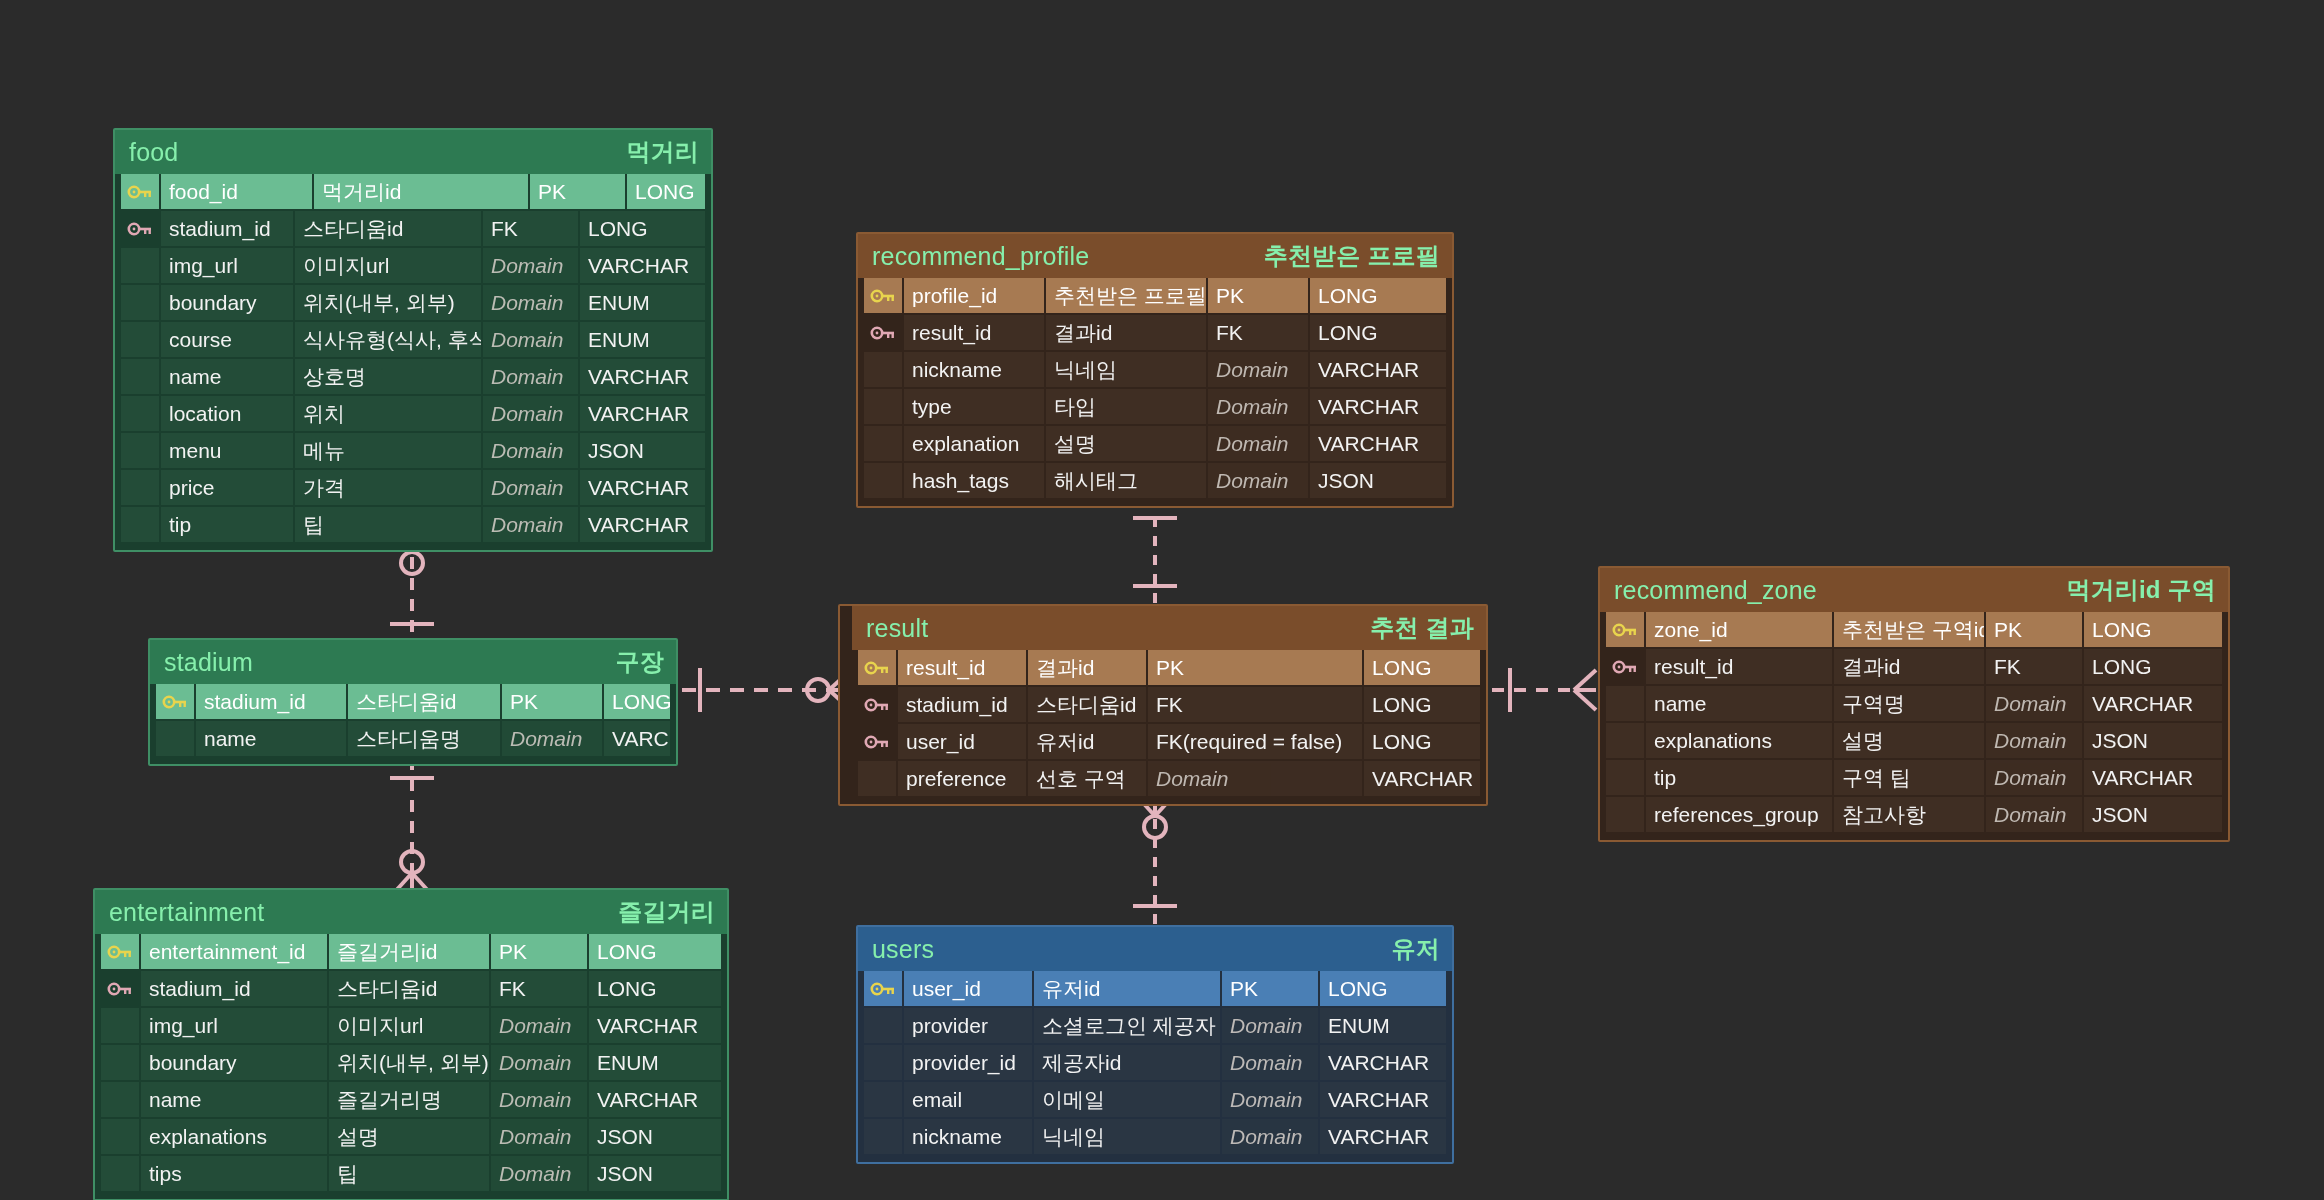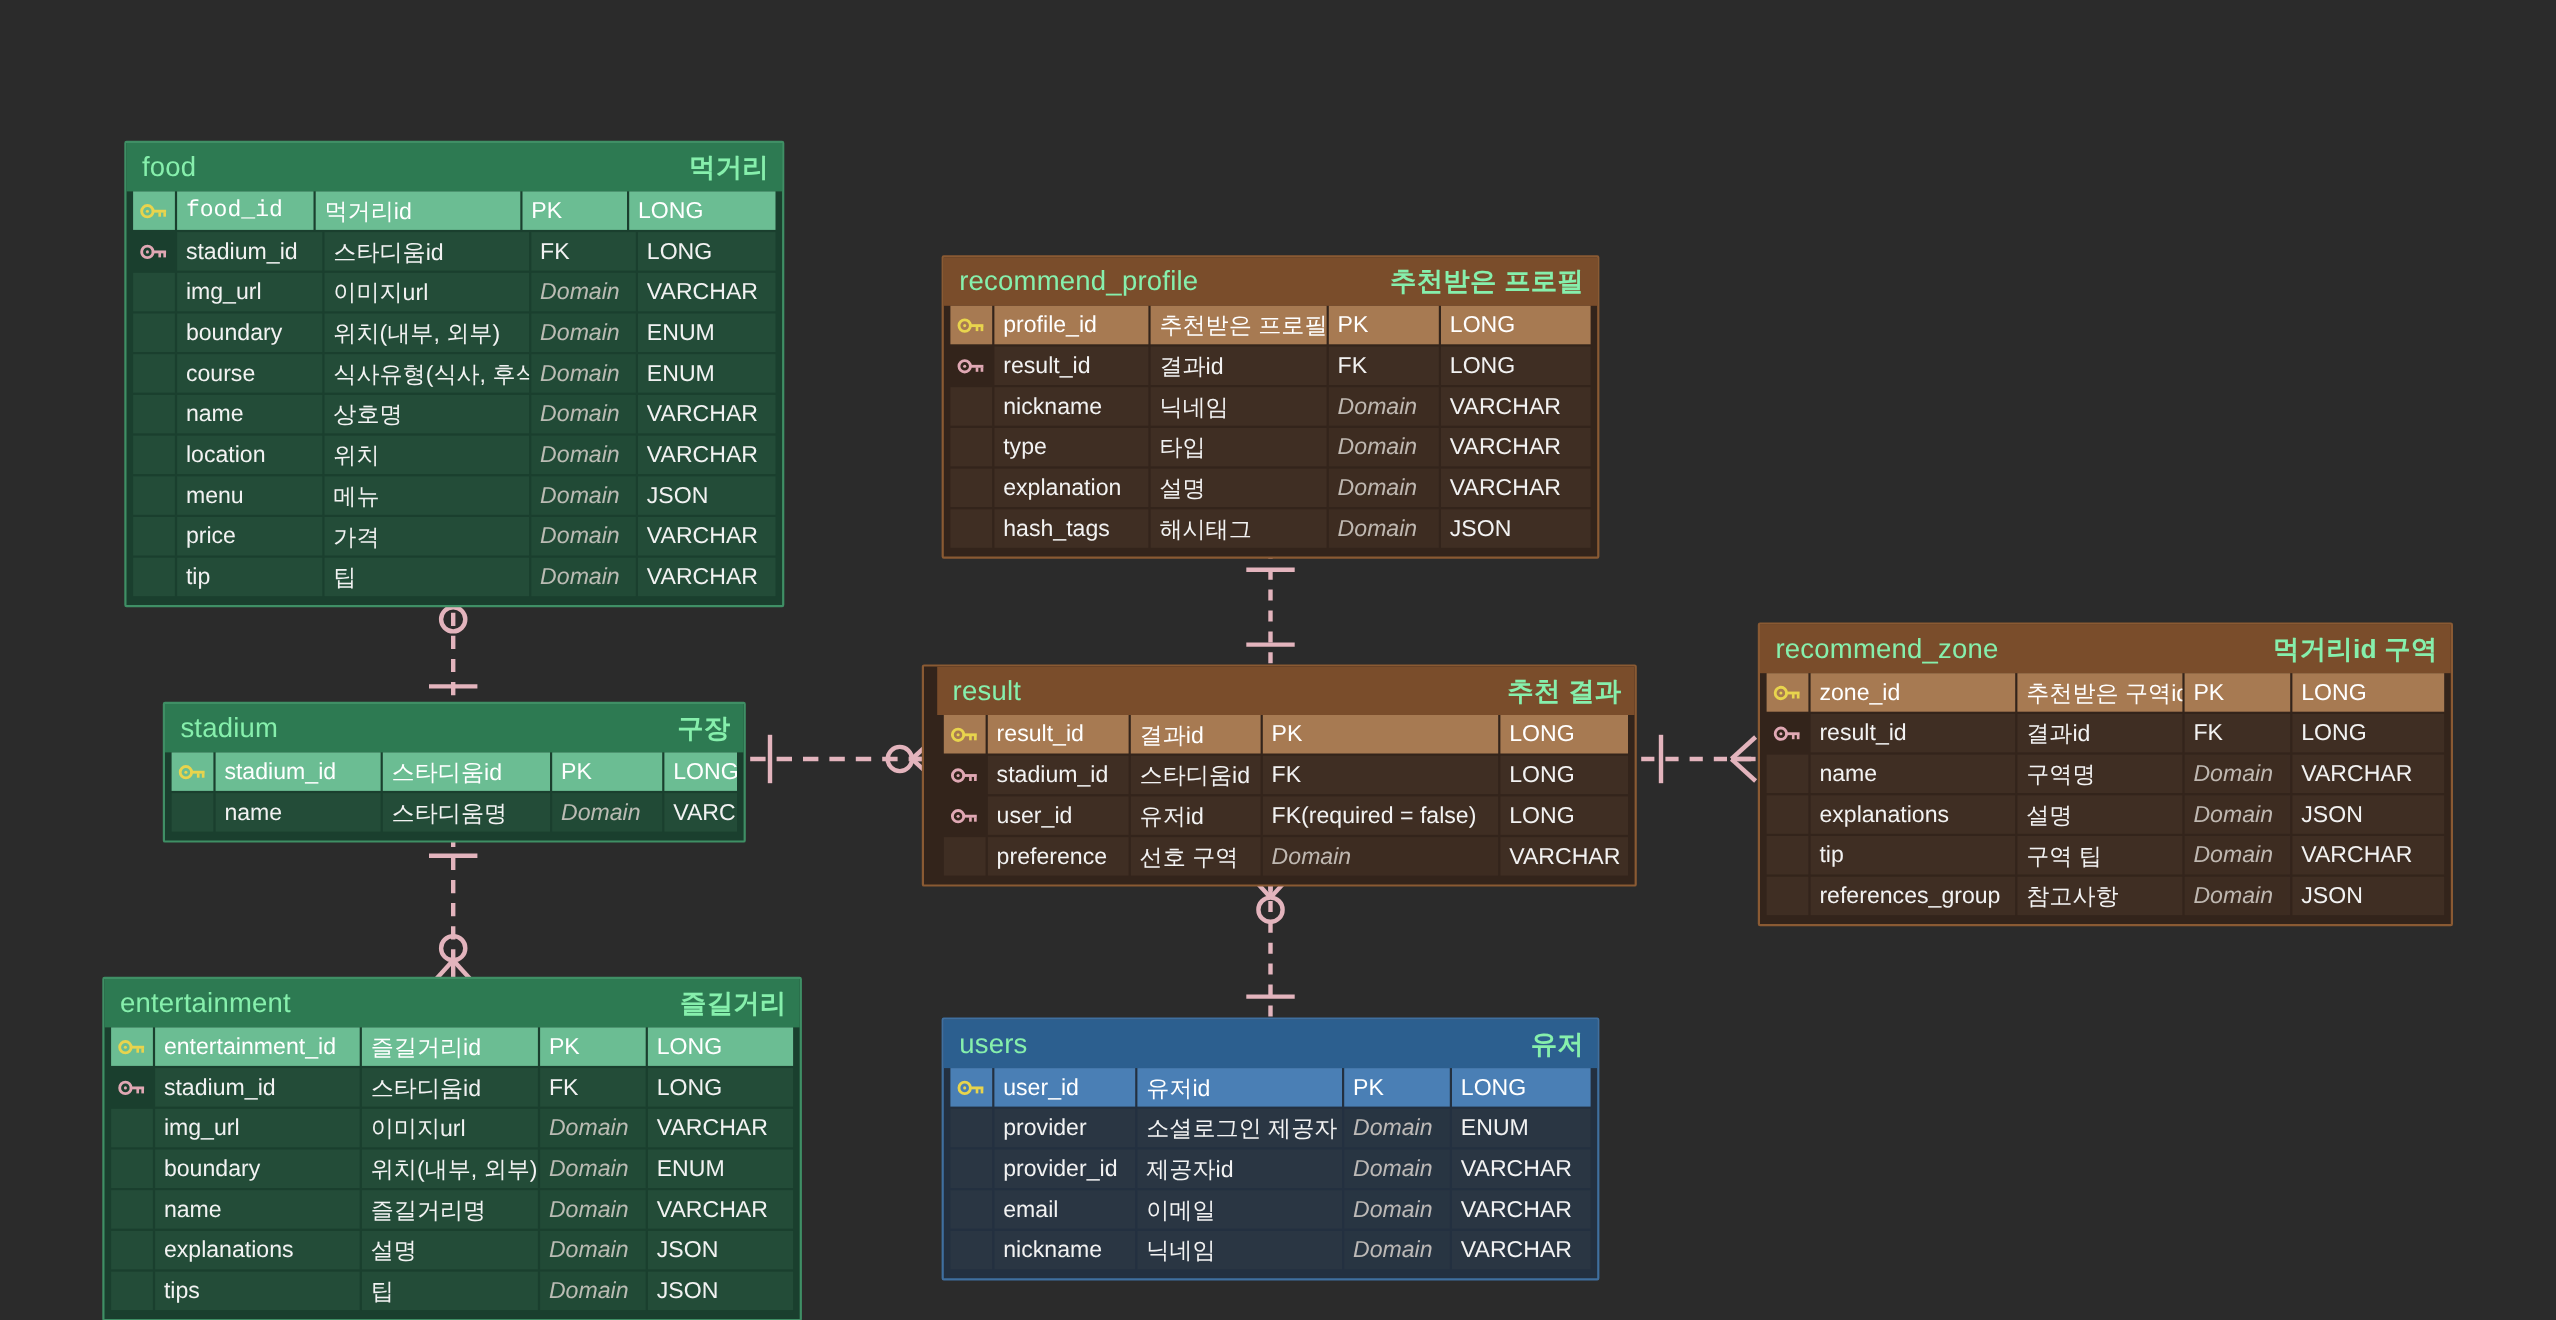--- a/index.html
+++ b/index.html
@@ -172,22 +172,22 @@
         <div class="row row-pk">
           <div class="cell c-key">
             <svg class="keyicon" viewBox="0 0 26 16">
               <circle cx="7" cy="8" r="5.2" fill="none" stroke="#e8d44d" stroke-width="2.6"></circle>
               <circle cx="7" cy="8" r="1.4" fill="#e8d44d"></circle>
               <rect x="11" y="6.7" width="13" height="2.6" fill="#e8d44d"></rect>
               <rect x="17" y="9" width="2.4" height="4" fill="#e8d44d"></rect>
               <rect x="21.5" y="9" width="2.4" height="4" fill="#e8d44d"></rect>
             </svg>
           </div>
-          <div class="cell c-name" style="width: 124px; font-family: Liberation Mono, monospace;">food_id</div>
-          <div class="cell c-ko" style="width: 186px;">먹거리id</div>
+          <div class="cell c-name" style="width: 151px;">food_id</div>
+          <div class="cell c-ko" style="width: 214px;">먹거리id</div>
           <div class="cell c-pk" style="width: 95px;">PK</div>
           <div class="cell c-type">LONG</div>
         </div>
         <div class="row">
           <div class="cell c-key" style="background: transparent;">
             <svg class="keyicon" viewBox="0 0 26 16">
               <circle cx="7" cy="8" r="5.2" fill="none" stroke="#e0a8b4" stroke-width="2.6"></circle>
               <circle cx="7" cy="8" r="1.4" fill="#e0a8b4"></circle>
               <rect x="11" y="6.7" width="13" height="2.6" fill="#e0a8b4"></rect>
               <rect x="17" y="9" width="2.4" height="4" fill="#e0a8b4"></rect>

